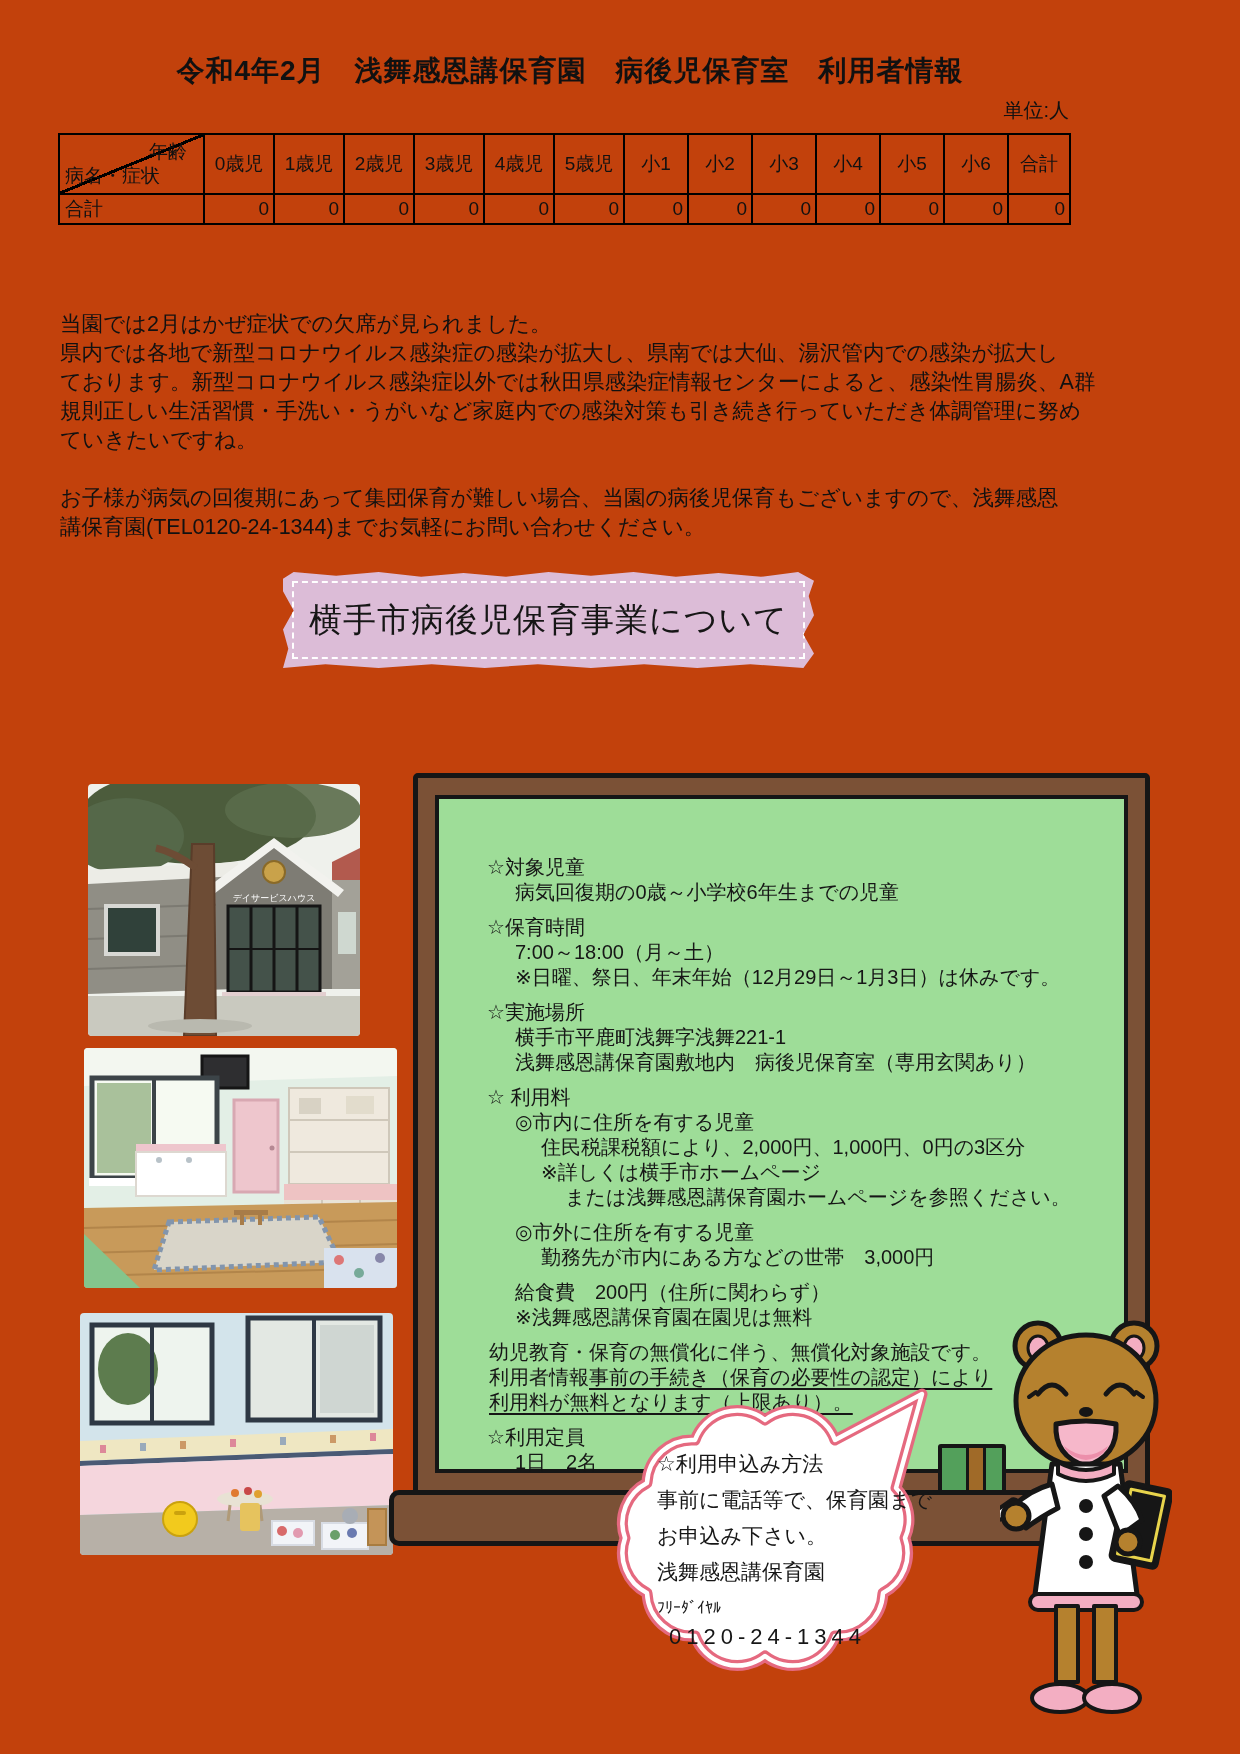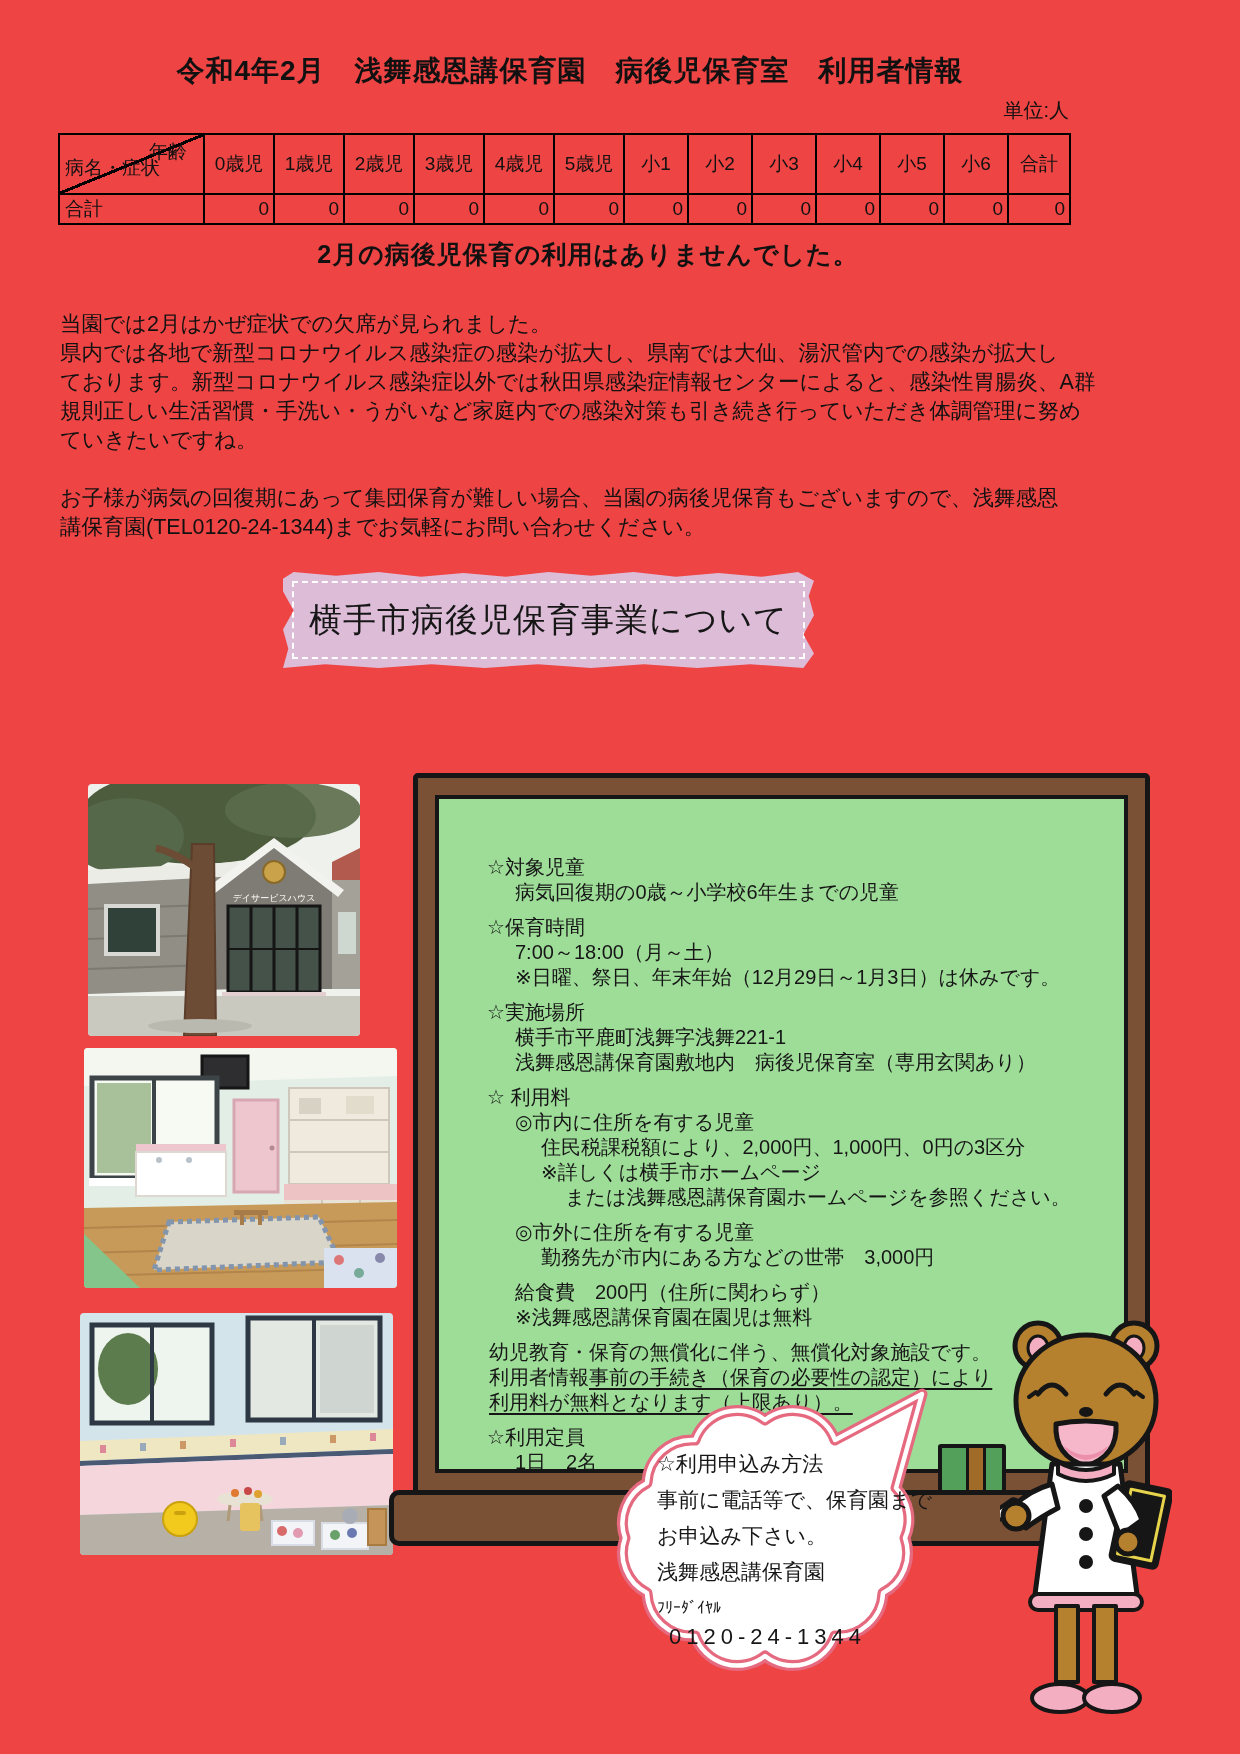--- a/index.html
+++ b/index.html
@@ -1,30 +1,30 @@
 <!DOCTYPE html>
 <html><head>
 <meta charset="utf-8">
 <style>
   html,body{margin:0;padding:0;background:#888;}
-  .page{position:relative;width:1240px;height:1754px;background:#ef4444;margin:0 auto;
+  .page{position:relative;width:1240px;height:1754px;background:#c2410c;margin:0 auto;
         font-family:"Liberation Sans","DejaVu Sans",sans-serif;color:#111;overflow:hidden;}
   .abs{position:absolute;}
 
   .title{top:52px;left:20px;width:1100px;text-align:center;font-size:28px;font-weight:bold;letter-spacing:1px;}
   .unit{top:97px;left:58px;width:1011px;text-align:right;font-size:20px;}
 
   table.usage{position:absolute;top:133px;left:58px;border-collapse:collapse;table-layout:fixed;}
   table.usage td{border:2px solid #000;font-size:19px;text-align:center;vertical-align:middle;padding:0;}
   table.usage tr.hdr td{height:58px;}
   table.usage tr.datarow td{height:28px;}
   td.corner{position:relative;
      background-image:linear-gradient(to bottom right,transparent calc(50% - 1.5px),#000 calc(50% - 1.5px),#000 calc(50% + 1.5px),transparent calc(50% + 1.5px));}
   td.corner .c-top{position:absolute;top:4px;right:16px;font-size:19px;}
-  td.corner .c-bot{position:absolute;bottom:12px;left:5px;font-size:19px;}
+  td.corner .c-bot{position:absolute;bottom:4px;left:5px;font-size:19px;}
   td.rowlabel{text-align:left !important;padding-left:5px !important;}
   td.val{text-align:right !important;padding-right:4px !important;font-size:20px;}
 
   .notice{top:238px;left:0;width:1176px;text-align:center;font-size:25px;font-weight:bold;letter-spacing:1px;}
 
   .para{left:60px;width:1130px;font-size:21.5px;line-height:29px;}
   .p1{top:310px;}
   .p2{top:484px;}
 
   .banner{top:572px;left:283px;width:531px;height:96px;background:#dcbcd7;
@@ -117,21 +117,20 @@
       <td class="val">0</td>
       <td class="val">0</td>
       <td class="val">0</td>
       <td class="val">0</td>
       <td class="val">0</td>
       <td class="val">0</td>
     </tr>
   </tbody>
     </table>
 
-  <div class="abs notice">2月の病後児保育の利用はありませんでした。</div>
 
   <div class="abs para p1">
     <div>当園では2月はかぜ症状での欠席が見られました。</div>
     <div>県内では各地で新型コロナウイルス感染症の感染が拡大し、県南では大仙、湯沢管内での感染が拡大し</div>
     <div>ております。新型コロナウイルス感染症以外では秋田県感染症情報センターによると、感染性胃腸炎、A群</div>
     <div>規則正しい生活習慣・手洗い・うがいなど家庭内での感染対策も引き続き行っていただき体調管理に努め</div>
     <div>ていきたいですね。</div>
   </div>
   <div class="abs para p2">
     <div>お子様が病気の回復期にあって集団保育が難しい場合、当園の病後児保育もございますので、浅舞感恩</div>

